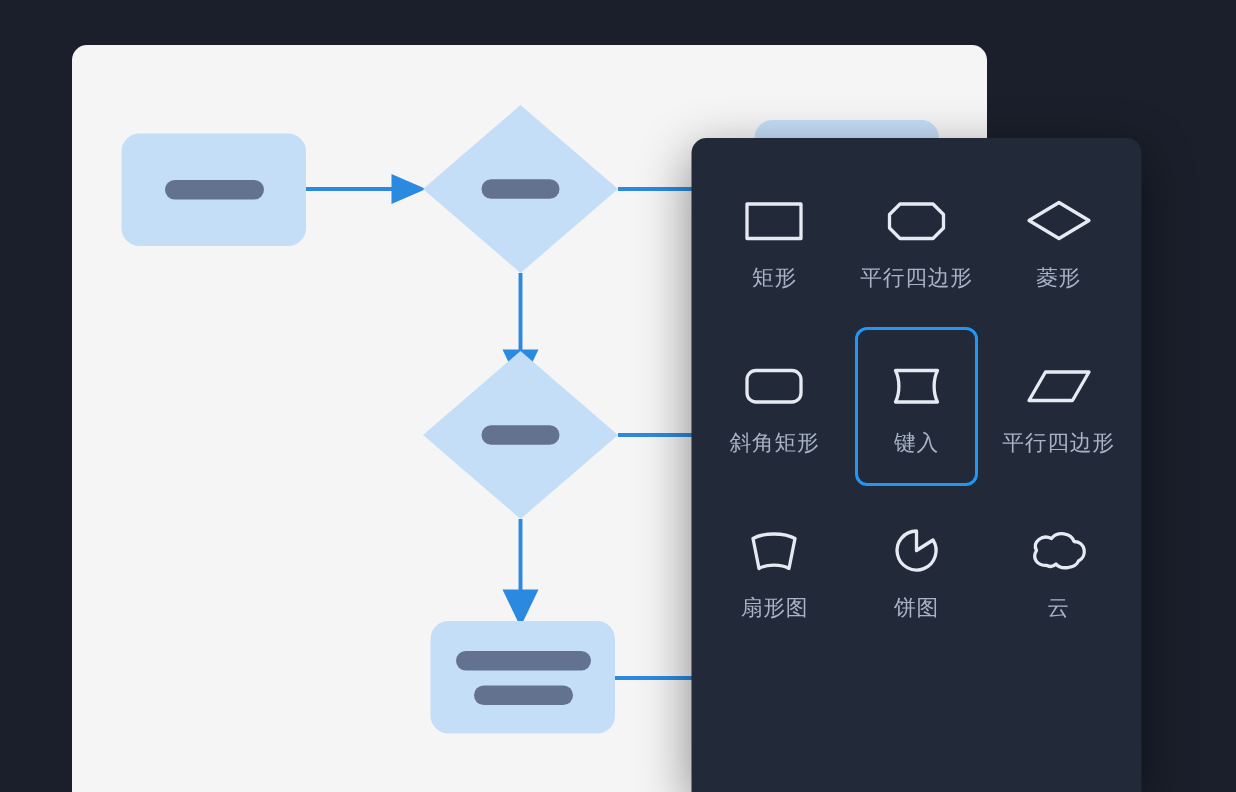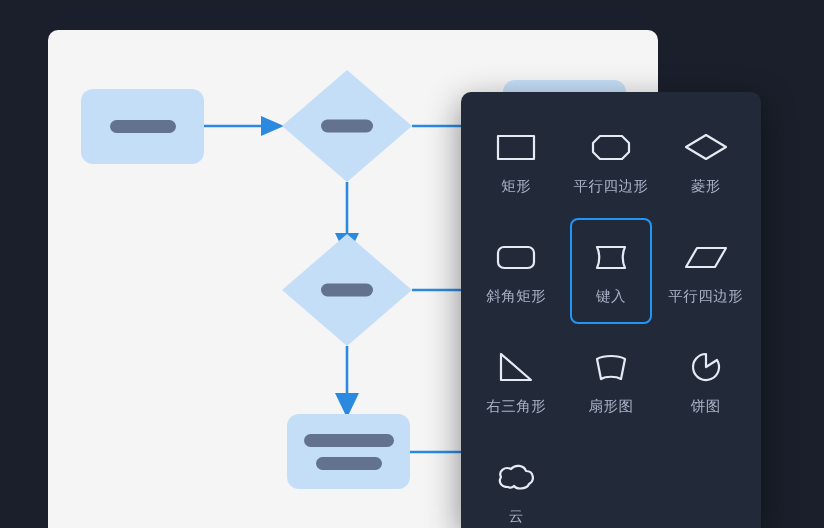--- a/index.html
+++ b/index.html
@@ -174,26 +174,20 @@
         <span class="lbl">键入</span>
       </div>
 
       <div class="tile">
         <svg class="ic" viewBox="0 0 46 36">
           <polygon points="14,9 43,9 32,28 3,28"></polygon>
         </svg>
         <span class="lbl">平行四边形</span>
       </div>
 
-      <div class="tile">
-        <svg class="ic" viewBox="0 0 46 36">
-          <polygon points="8,5 8,31 38,31"></polygon>
-        </svg>
-        <span class="lbl">右三角形</span>
-      </div>
 
 
 
       <div class="tile">
         <svg class="ic" viewBox="0 0 46 36">
           <path d="M9 10 C16 6 30 6 37 10 L33 30 C28 27 18 27 13 30 Z"></path>
         </svg>
         <span class="lbl">扇形图</span>
       </div>
 

